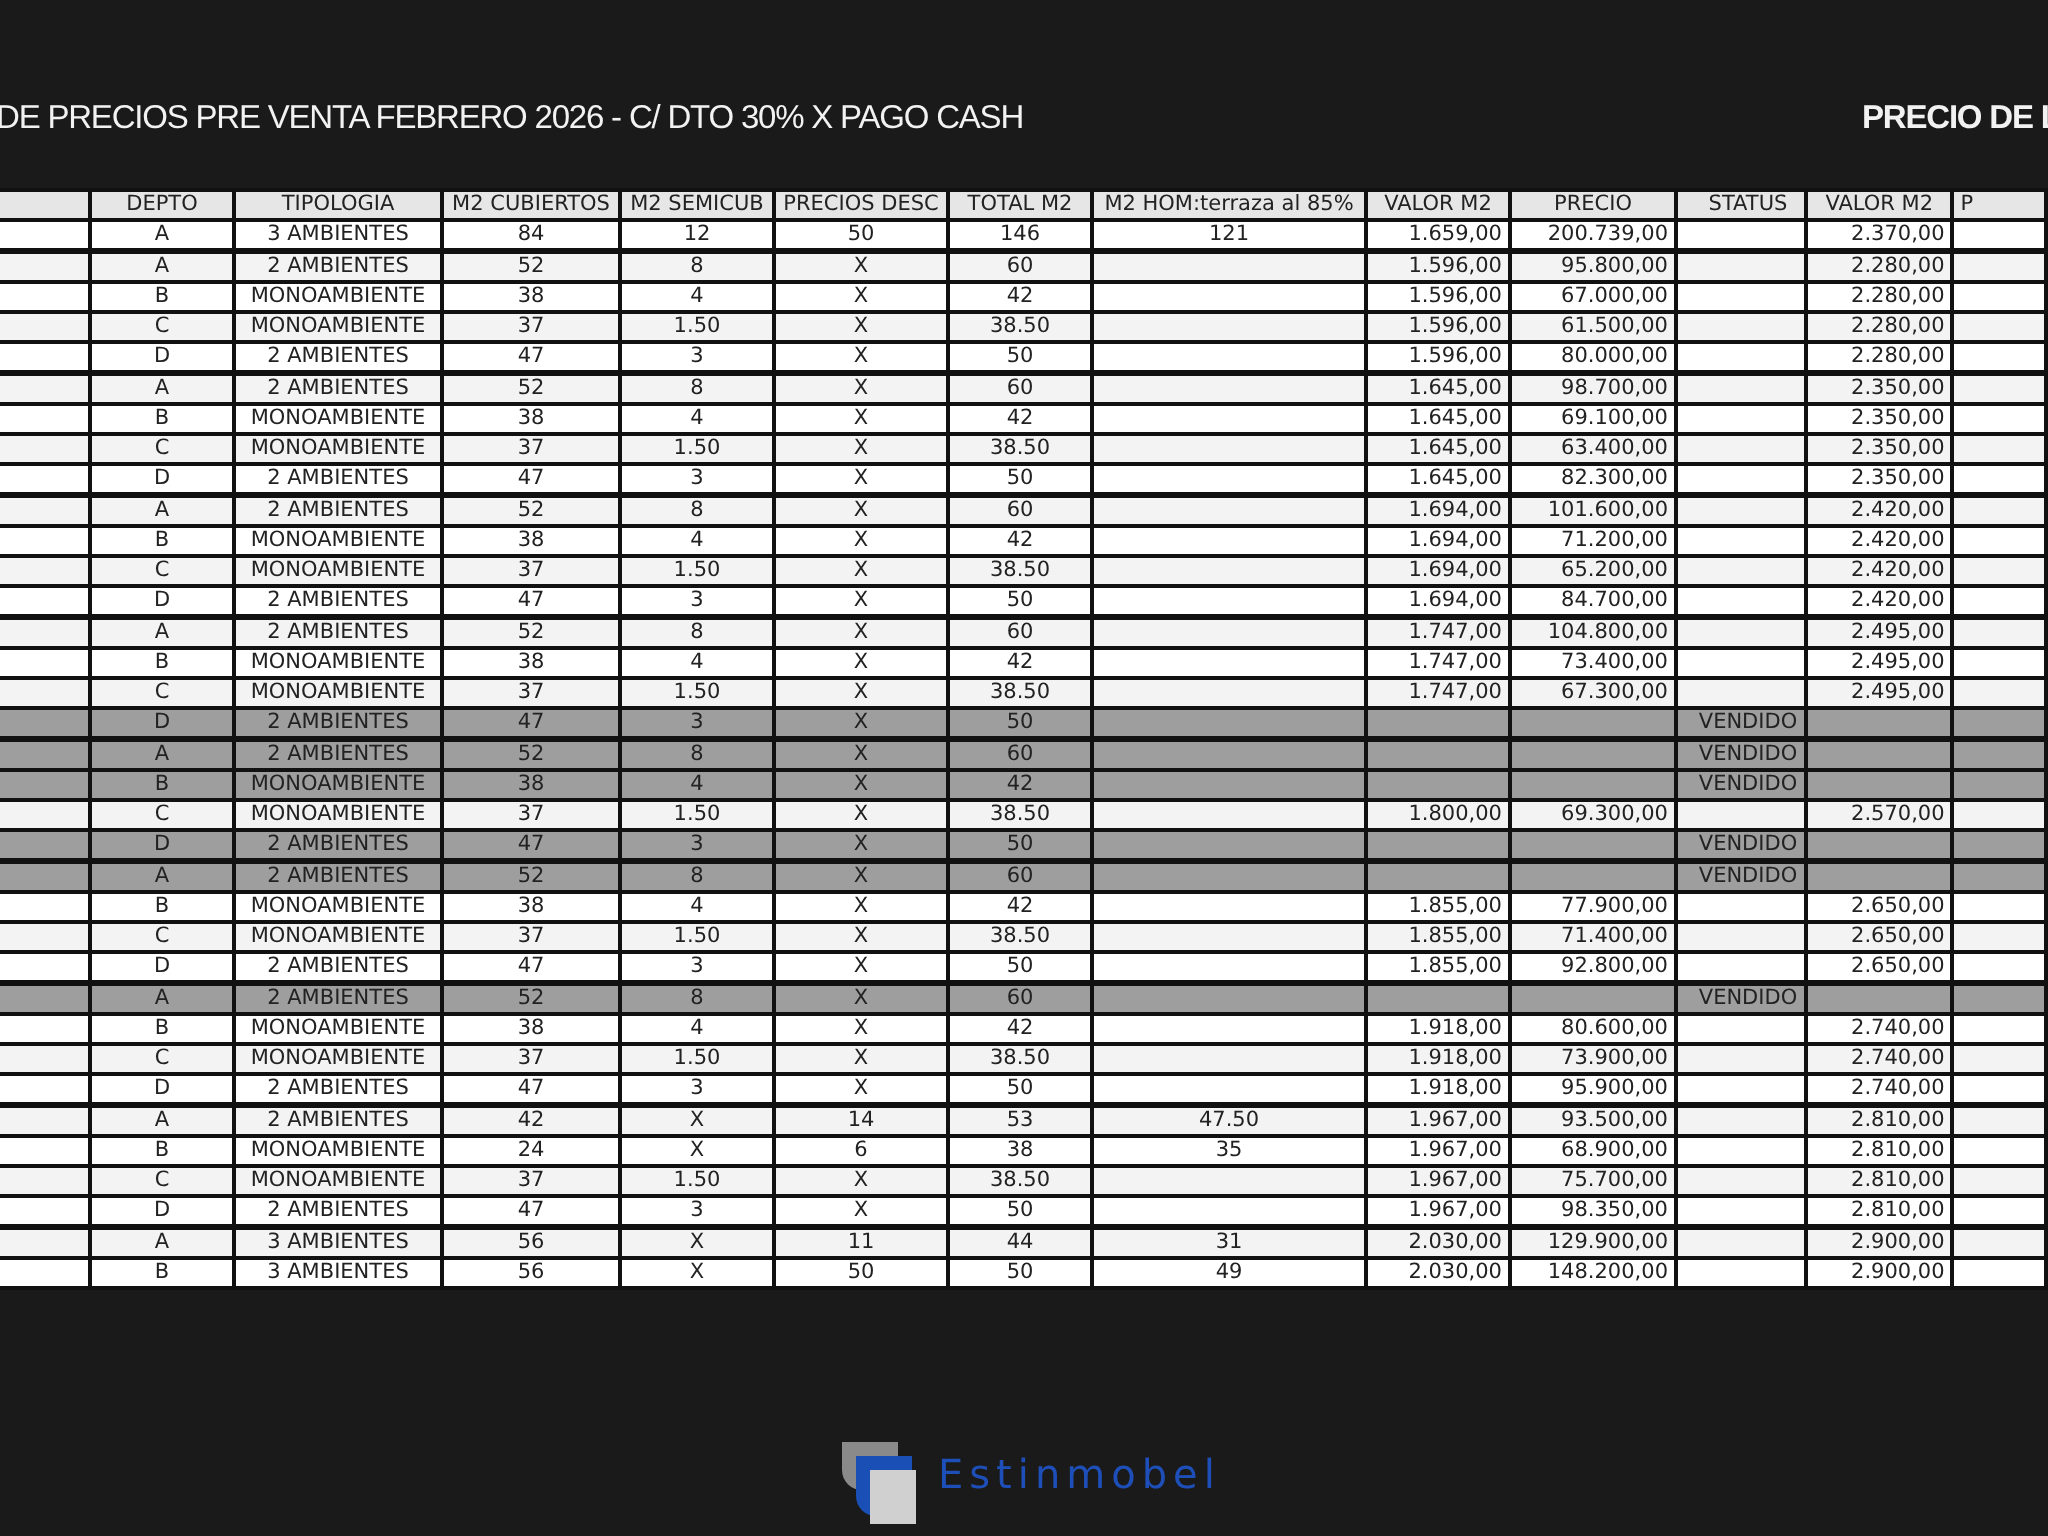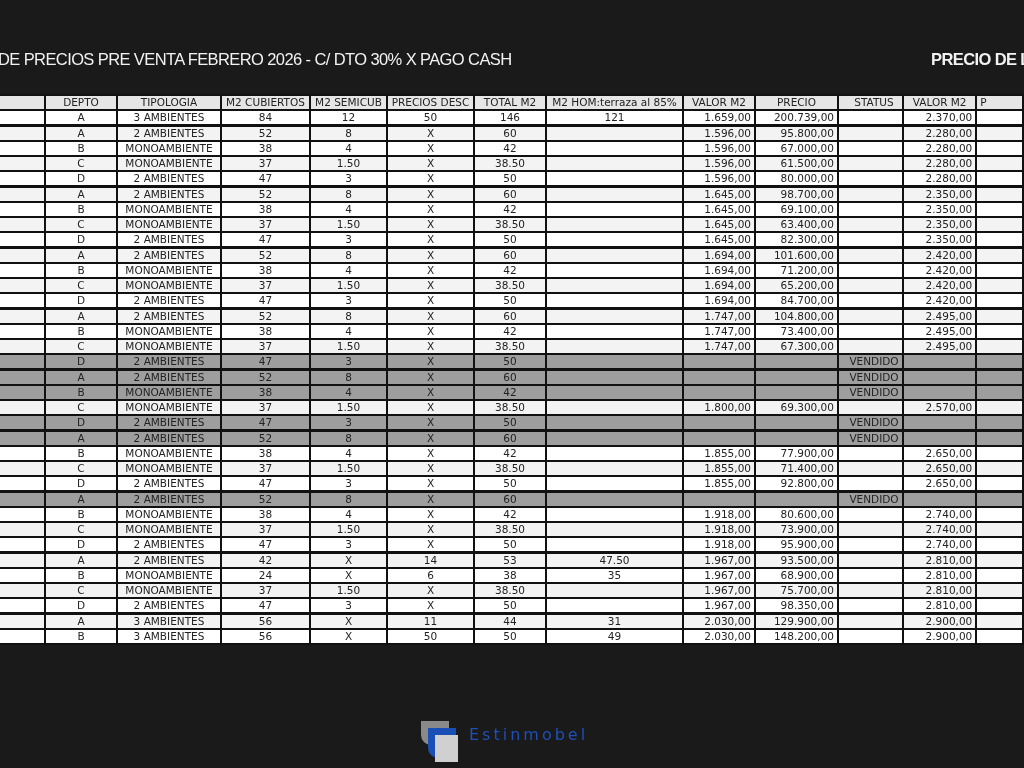--- a/index.html
+++ b/index.html
@@ -36,21 +36,21 @@
   #main { left:-32px; top:94px; }
   #right { left:902px; top:94px; }
   .logo {
     position:absolute; left:421px; top:721px; width:220px; height:44px;
   }
   .logo .sq1 { position:absolute; left:0; top:0; width:28px; height:24px; background:#8a8a8a; border-bottom-left-radius:10px; }
   .logo .sq2 { position:absolute; left:7px; top:7px; width:28px; height:30px; background:#1a4fb5; border-bottom-left-radius:10px; }
   .logo .sq3 { position:absolute; left:14px; top:14px; width:23px; height:27px; background:#d0d0d0; }
   .logo .txt {
     position:absolute; left:48px; top:4px; color:#1e4fb8;
-    font-family:"DejaVu Sans", sans-serif; font-size:16px; letter-spacing:3px;
+    font-family:"DejaVu Sans", sans-serif; font-size:20px; letter-spacing:3px;
   }
 </style>
 </head>
 <body>
 
 <div class="title-left">DE PRECIOS PRE VENTA FEBRERO 2026 - C/ DTO 30% X PAGO CASH</div>
 <div class="title-right">PRECIO DE L</div>
 
 <table class="grid" id="main">
   <colgroup>

